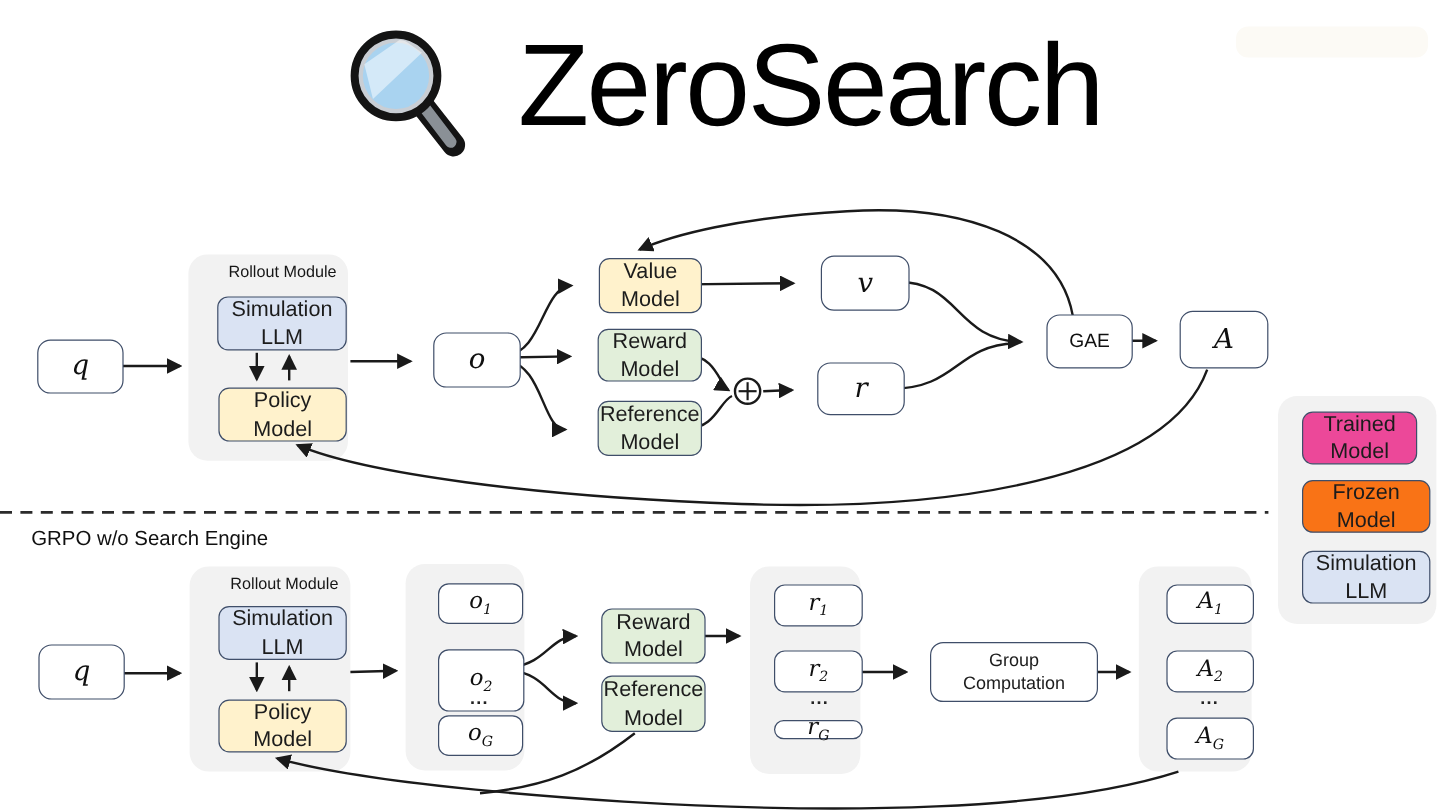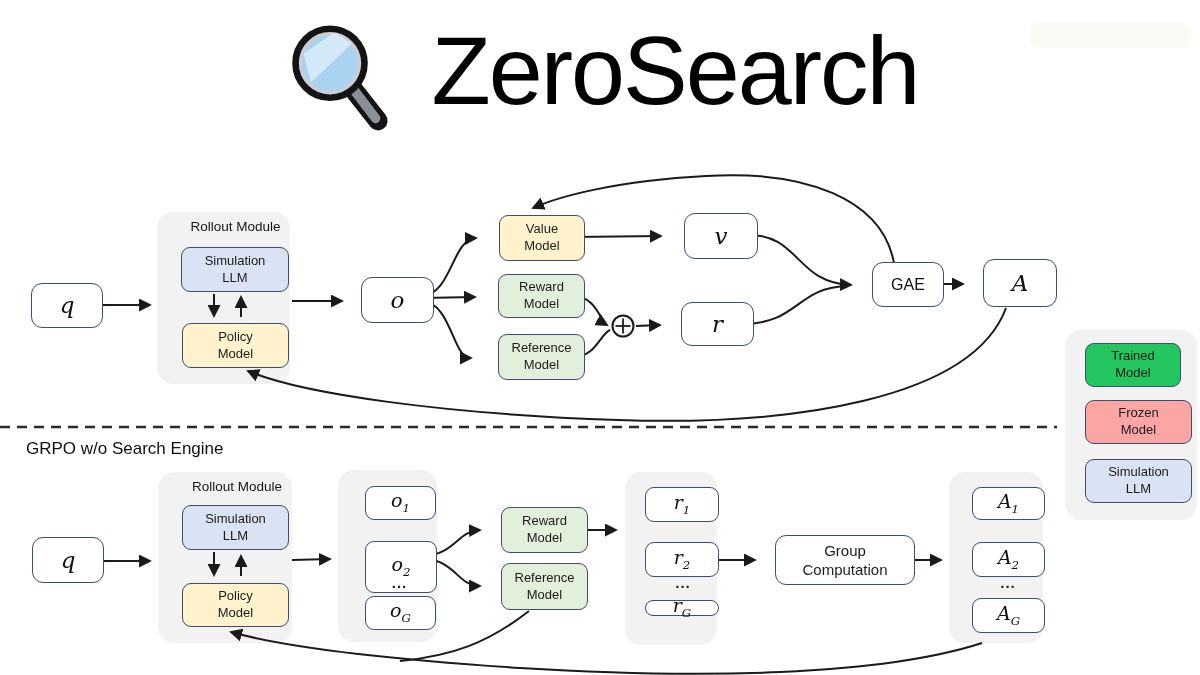--- a/index.html
+++ b/index.html
@@ -5,21 +5,21 @@
   html,body{margin:0;padding:0;background:#fff;}
   .stage{position:relative;width:1200px;height:675px;background:#ffffff;overflow:hidden;
          font-family:"Liberation Sans",sans-serif;}
   .layer-containers{position:absolute;inset:0;z-index:1;}
   .layer-wires{position:absolute;inset:0;z-index:2;pointer-events:none;}
   .layer-boxes{position:absolute;inset:0;z-index:3;margin-left:12px;}
 
   .container{position:absolute;background:#F2F2F2;border-radius:16px;}
   .box{position:absolute;display:flex;align-items:center;justify-content:center;text-align:center;
        border:1.6px solid #3F4E69;border-radius:9px;background:#ffffff;box-sizing:border-box;}
-  .lbl{font-size:13px;line-height:1.28;color:#1c1c1c;white-space:pre-line;}
+  .lbl{font-size:18px;line-height:1.28;color:#1c1c1c;white-space:pre-line;}
   .lbl.md{font-size:15px;}
   .mi{font-family:"DejaVu Serif",serif;font-style:italic;font-size:23px;color:#101010;line-height:1;}
   .mi.sm{font-size:19px;}
   .mi sub{font-size:0.62em;}
   .sans-lbl{font-size:16px;color:#101010;}
   .mod-title{position:absolute;font-size:13.5px;color:#161616;text-align:center;}
   .sec-label{position:absolute;font-size:17px;color:#101010;}
   .dots{position:absolute;font-size:15px;font-weight:bold;color:#222;text-align:center;letter-spacing:1px;}
 
   .title-row{position:absolute;left:0;top:20px;width:100%;display:flex;align-items:flex-start;
@@ -142,25 +142,25 @@
     <div class="box" style="left:669px;top:302px;width:73px;height:44px;border-radius:11px;">
         <span class="mi">r</span>
       </div>
     <div class="box" style="left:860px;top:262px;width:72px;height:45px;border-radius:11px;">
         <span class="sans-lbl">GAE</span>
       </div>
     <div class="box" style="left:971px;top:259px;width:74px;height:48px;border-radius:11px;">
         <span class="mi">A</span>
       </div>
 
-    <div class="box" style="left: 1073px; top: 343px; width: 96px; height: 44px; background: #22c55e;">
+    <div class="box" style="left: 1073px; top: 343px; width: 96px; height: 44px; background: #ec4899;">
         <span class="lbl">Trained
 Model</span>
       </div>
-    <div class="box" style="left: 1073px; top: 400px; width: 107px; height: 44px; background: #fca5a5;">
+    <div class="box" style="left: 1073px; top: 400px; width: 107px; height: 44px; background: #f97316;">
         <span class="lbl">Frozen
 Model</span>
       </div>
     <div class="box" style="left: 1073px; top: 459px; width: 107px; height: 44px; background: rgb(218, 227, 243);">
         <span class="lbl">Simulation
 LLM</span>
       </div>
 
     <div class="sec-label" style="left:14px;top:439px;">GRPO w/o Search Engine</div>
 

